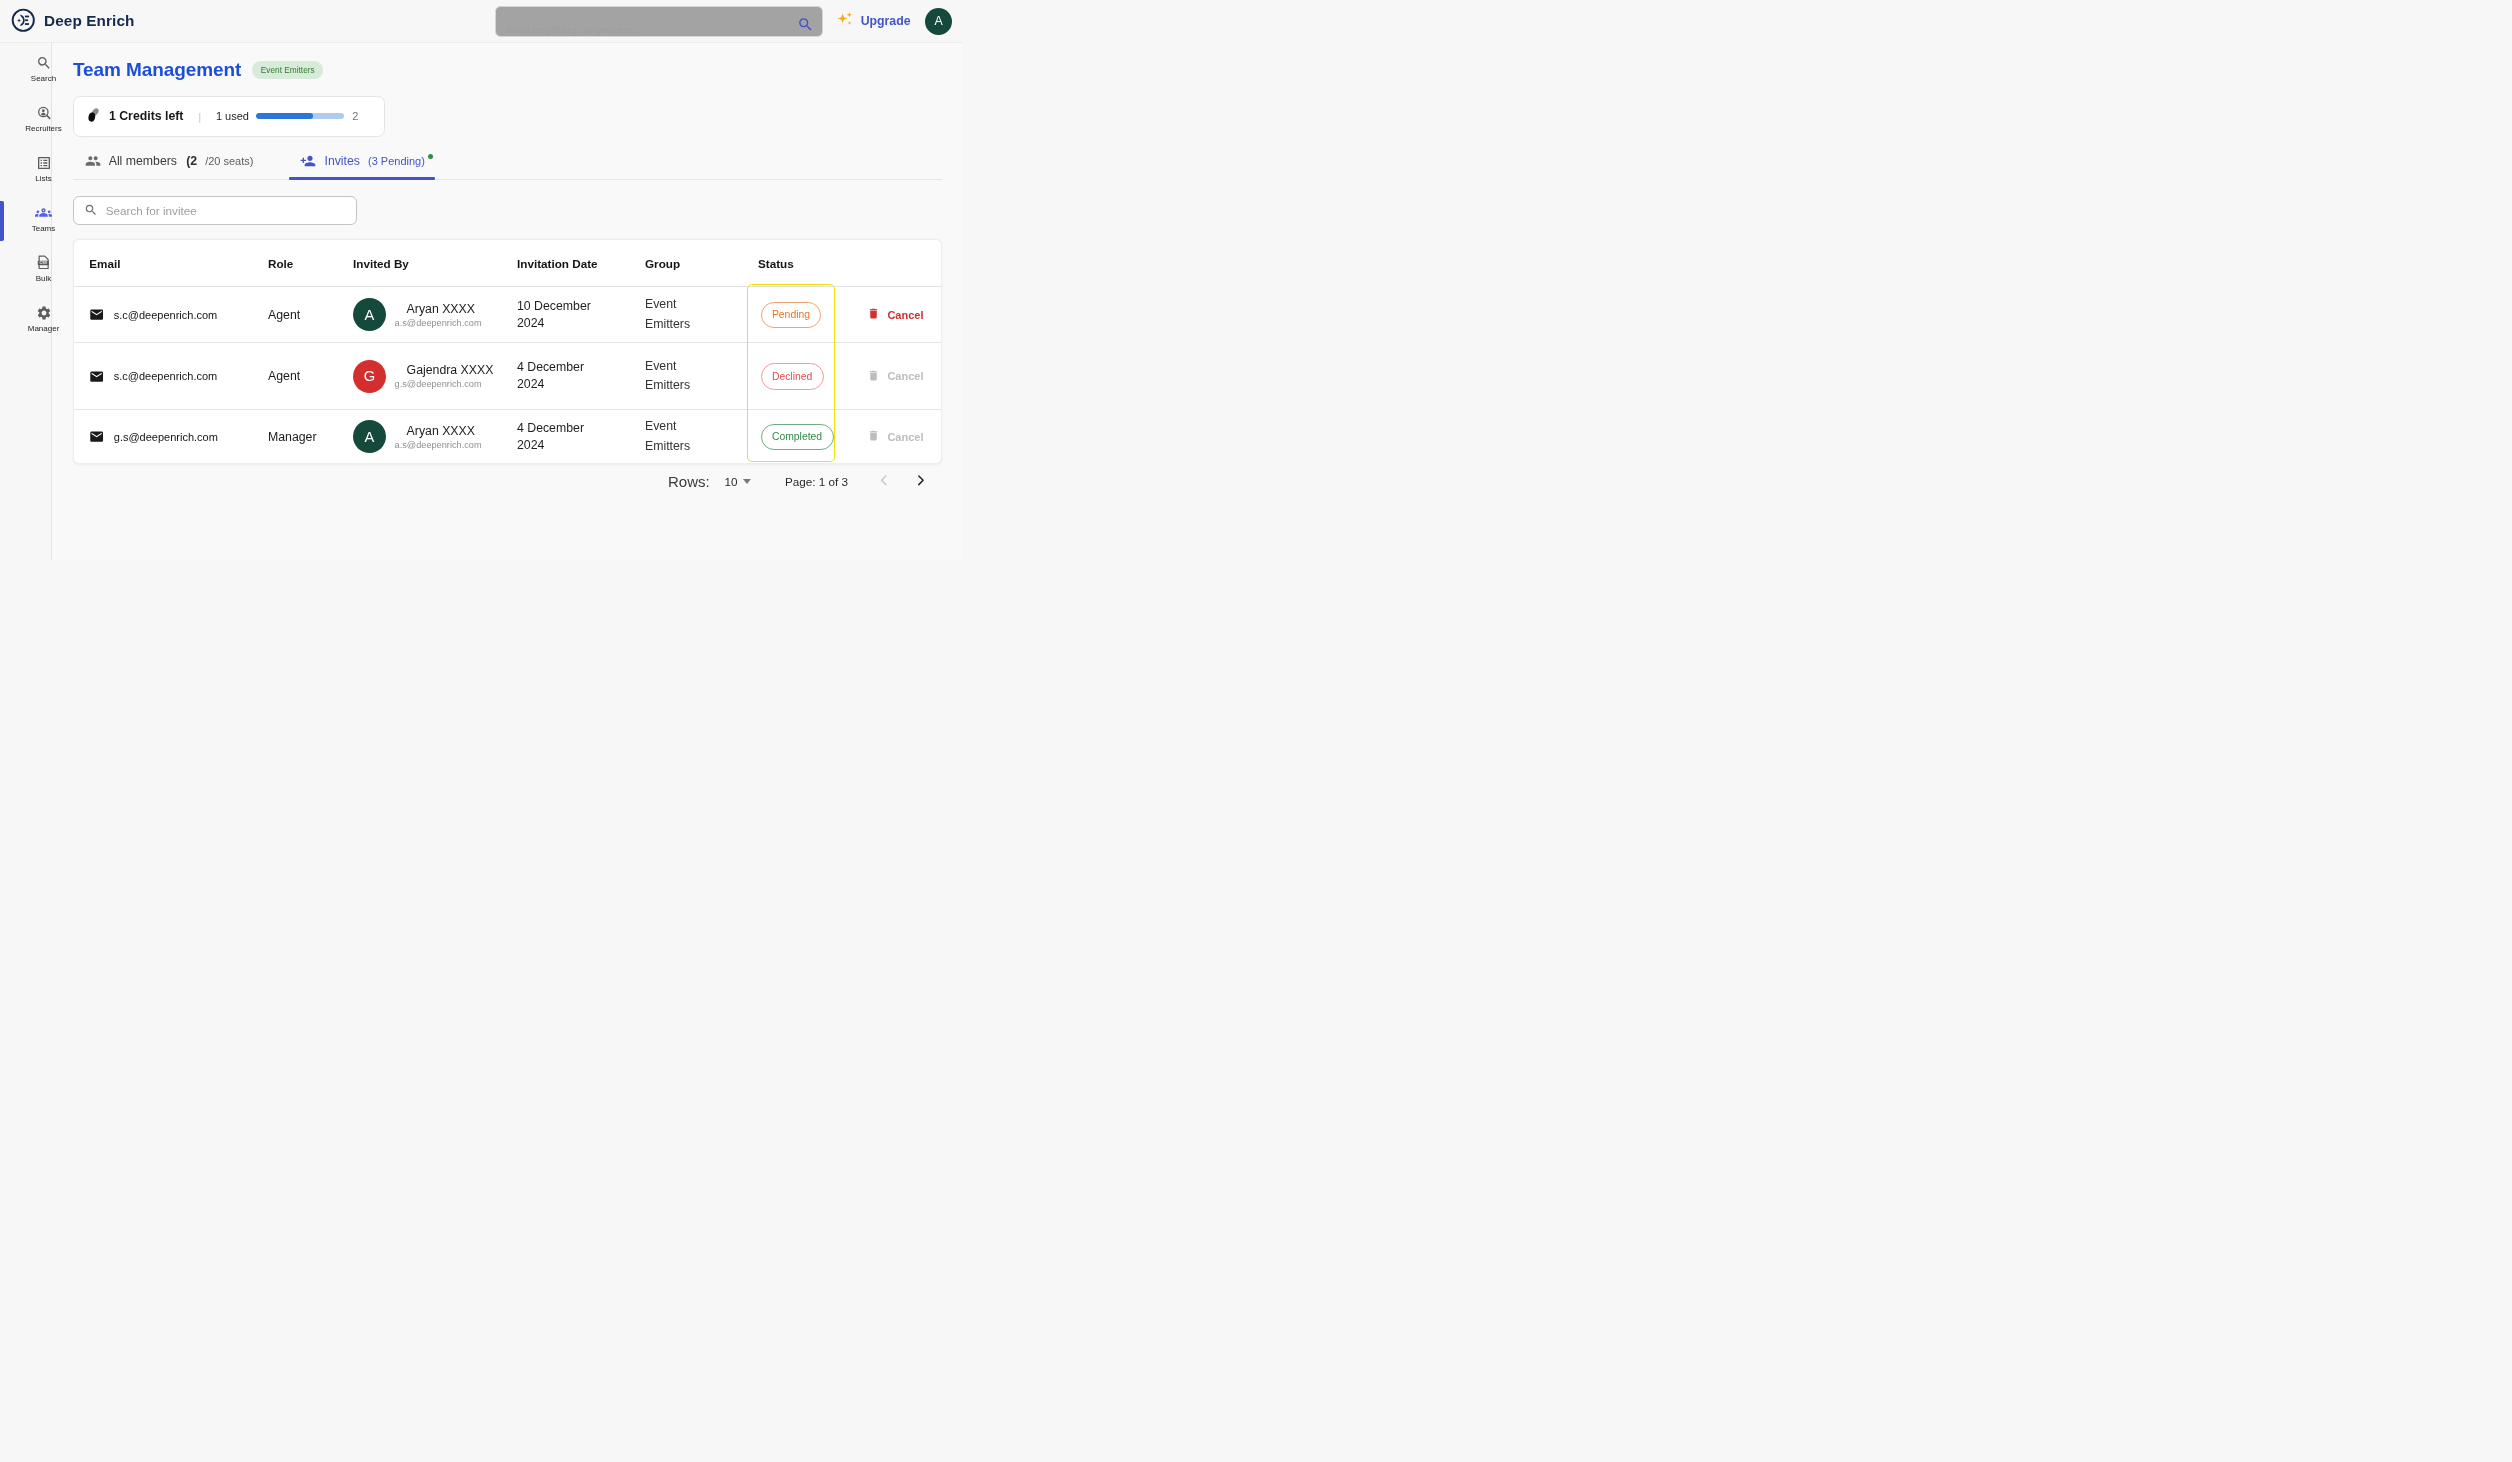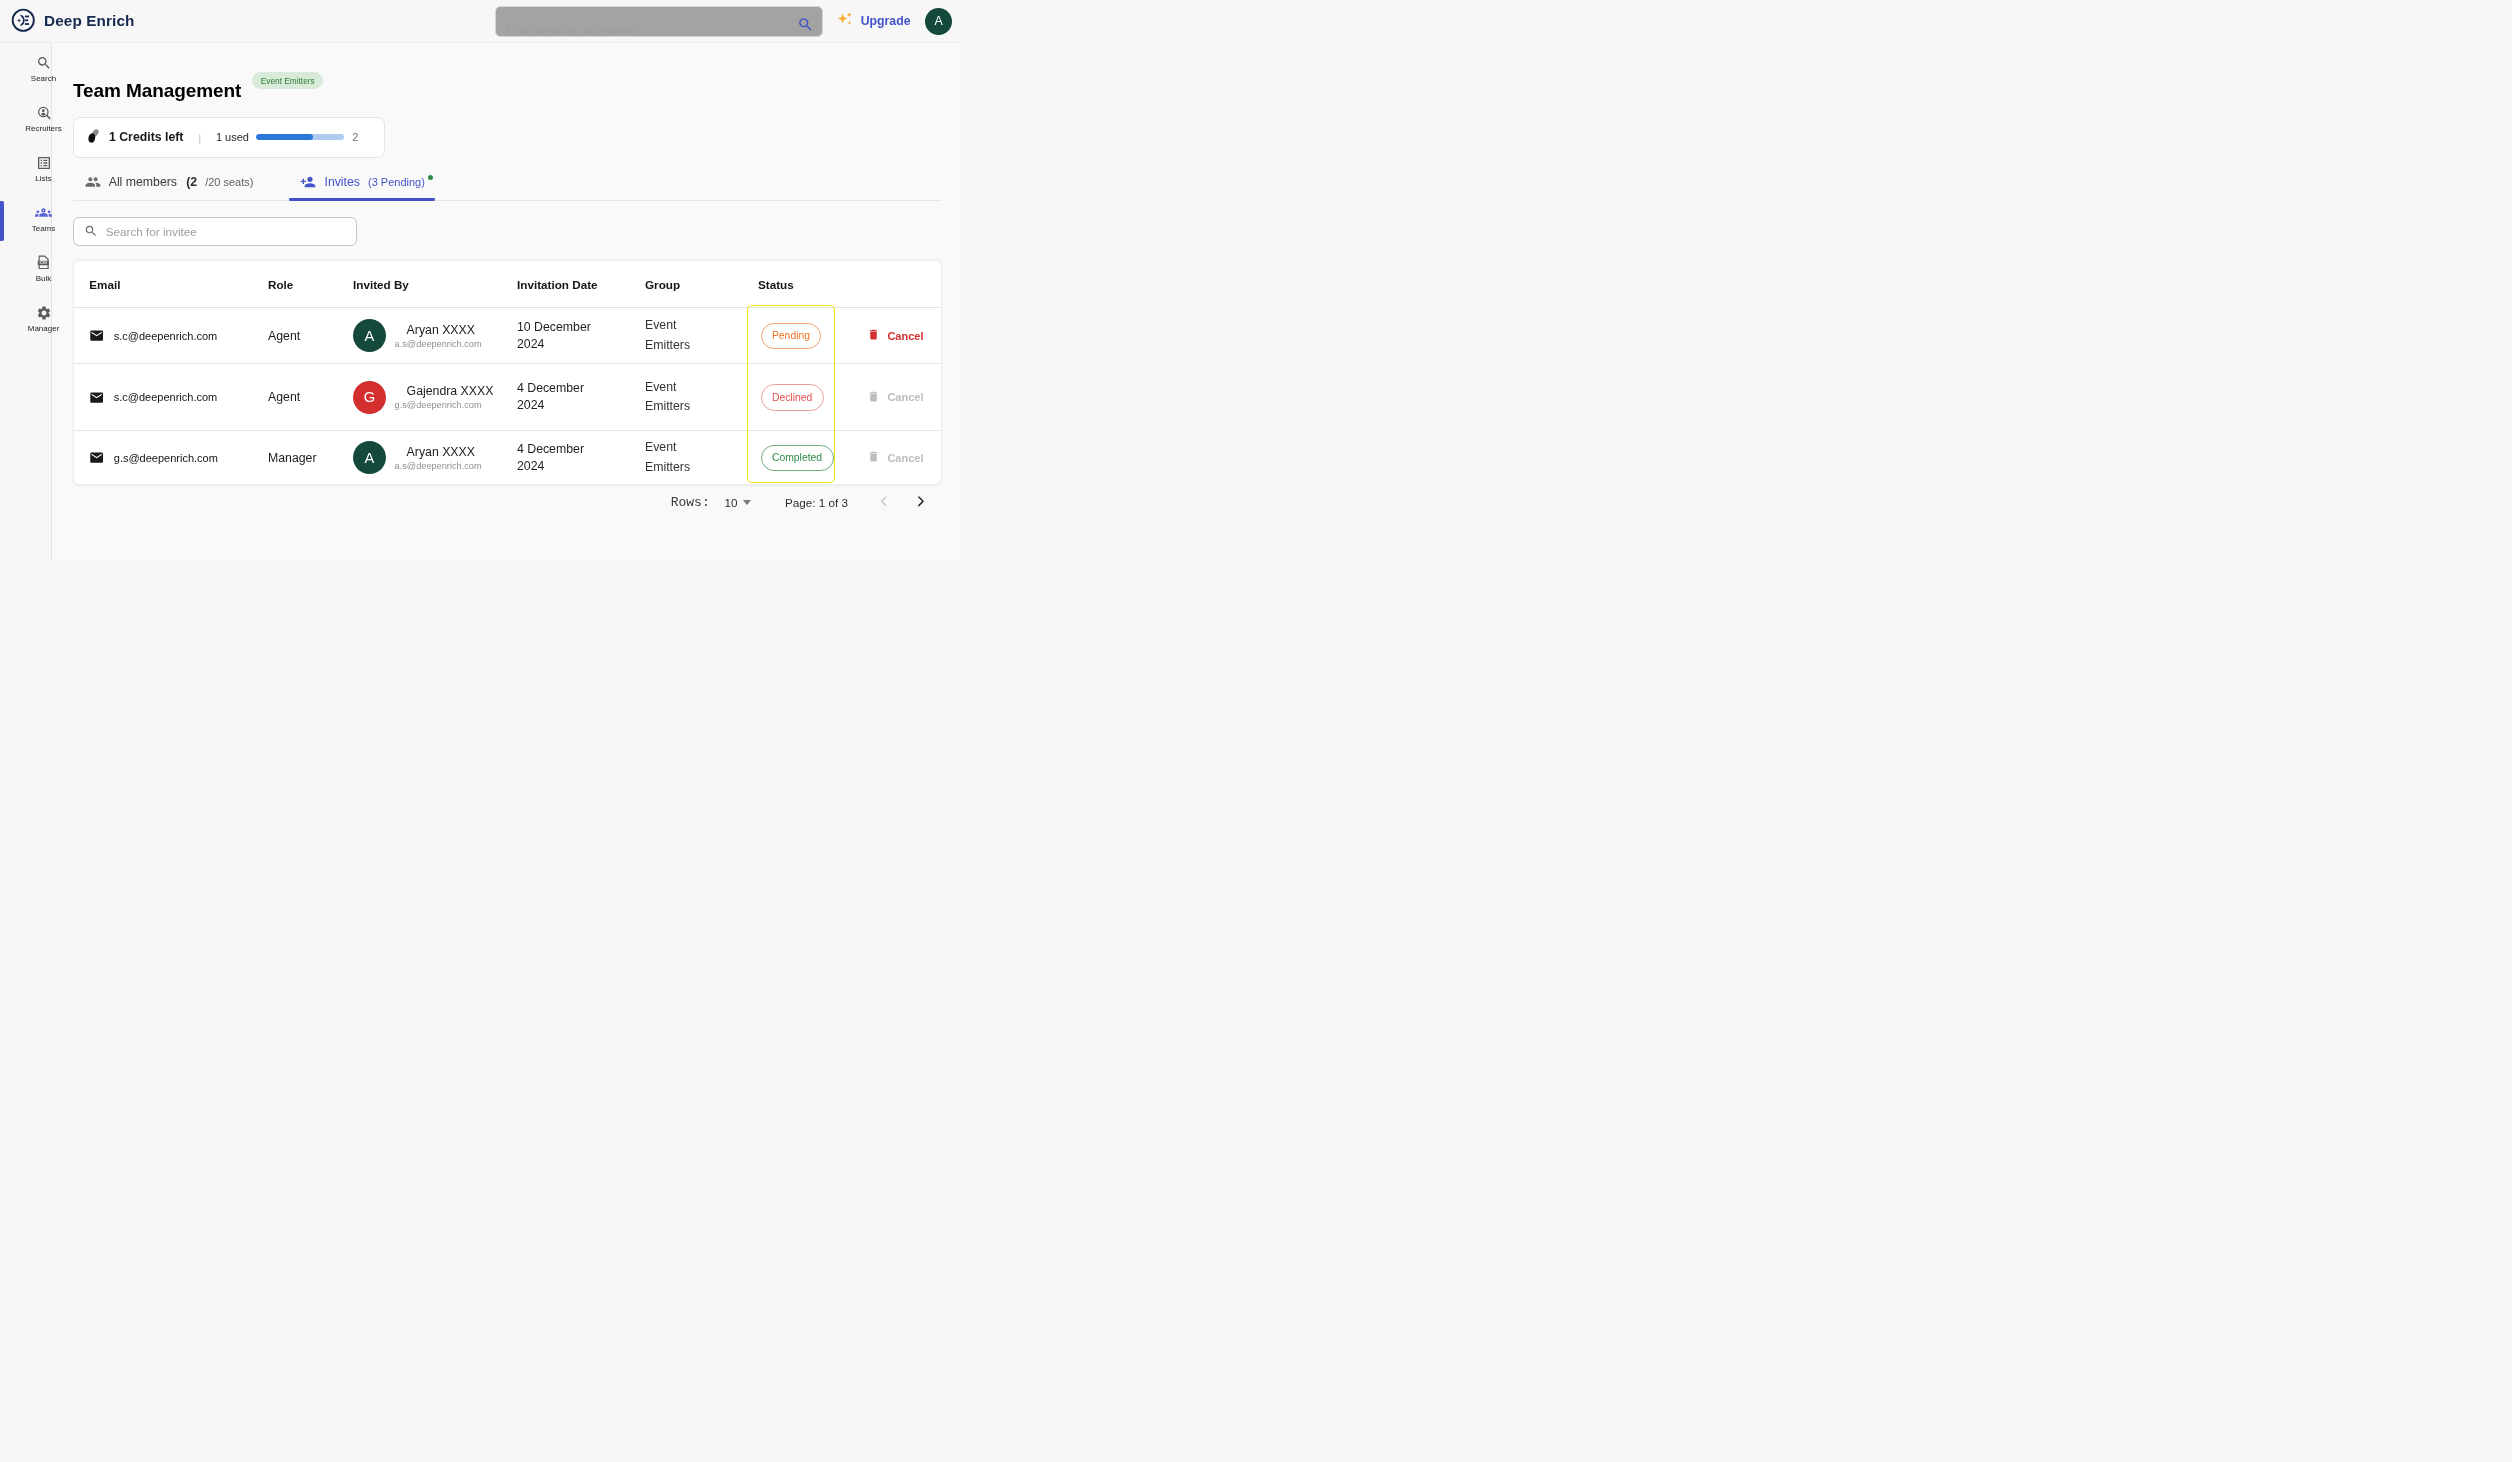--- a/index.html
+++ b/index.html
@@ -31,21 +31,21 @@
   .side-item .s-icon { color:#5C5C5C; height:16px; display:flex; align-items:center; }
   .side-item .s-label { font-size:8px; font-weight:500; color:#1F1F1F; }
   .side-item.active .s-icon { color:#5562D8; }
   .side-item.active::before { content:""; position:absolute; left:0; top:-3.7px; height:40px; width:3.7px;
                background:#4353C9; border-radius:0 1.8px 1.8px 0; }
 
   
   .main { position:absolute; top:43px; left:52px; right:0; bottom:0; padding:16px 20px 0 21px; background:#F9F9FA; }
 
   .page-head { display:flex; align-items:center; gap:11px; }
-  .page-title { font-size:19px; font-weight:700; color:#000000; letter-spacing:-0.1px;margin-top:21px; }
+  .page-title { font-size:19px; font-weight:700; color:#1d4ed8; letter-spacing:-0.1px; }
   .badge { background:#D8EAD9; color:#2E7D32; font-size:8.3px; font-weight:500; padding:3.7px 8.6px;
            border-radius:8.6px; }
 
   .credits-card { margin-top:14.7px; width:312px; height:41px; background:#fff; border:0.6px solid #E4E4E4;
            border-radius:7.4px; display:flex; align-items:center; padding:0 12.3px; }
   .credits-left { font-size:12.3px; font-weight:700; color:#191919; margin-left:8px; }
   .credits-divider { color:#C9C9C9; font-size:11.7px; margin:0 14.7px; font-weight:300; }
   .credits-used { font-size:11px; color:#262626; }
   .progress { width:88px; height:5.5px; border-radius:3.1px; background:#AECBF0; margin-left:7.4px; overflow:hidden; }
   .progress-fill { height:100%; background:#2B77D9; border-radius:3.1px; }
@@ -101,21 +101,21 @@
   .cancel-btn { display:flex; align-items:center; gap:7.4px; background:none; border:none; font-size:11px;
            font-weight:700; font-family:"Liberation Sans", sans-serif; }
   .cancel-on { color:#D32F2F; cursor:pointer; }
   .cancel-off { color:#BDBDBD; cursor:default; }
 
   .annotation-box { position:absolute; left:673px; top:44px; width:88px; height:178px;
            border:1.8px solid #F2E205; border-radius:4.9px; pointer-events:none; z-index:6; }
 
   
   .pagination { margin-top:8.6px; display:flex; align-items:center; justify-content:flex-end; padding-right:14.7px; }
-  .pg-rows-label { font-size:13px; color:#3A3A3A;font-family:Liberation Mono, monospace; }
+  .pg-rows-label { font-size:15px; color:#3A3A3A; }
   .rows-select { display:flex; align-items:center; gap:5.5px; margin-left:14.7px; background:none; border:none; cursor:pointer; }
   .pg-rows-value { font-size:11.7px; color:#2B2B2B; font-family:"Liberation Sans", sans-serif; }
   .caret { width:0; height:0; border-left:4.3px solid transparent; border-right:4.3px solid transparent;
            border-top:5.5px solid #7A7A7A; }
   .pg-page { font-size:11.7px; color:#2B2B2B; margin-left:34px; }
   .pg-nav { background:none; border:none; display:flex; align-items:center; }
   .pg-prev { margin-left:29px; color:#C9C9C9; cursor:default; }
   .pg-next { margin-left:21px; color:#222; cursor:pointer; }
 </style>
 </head>

